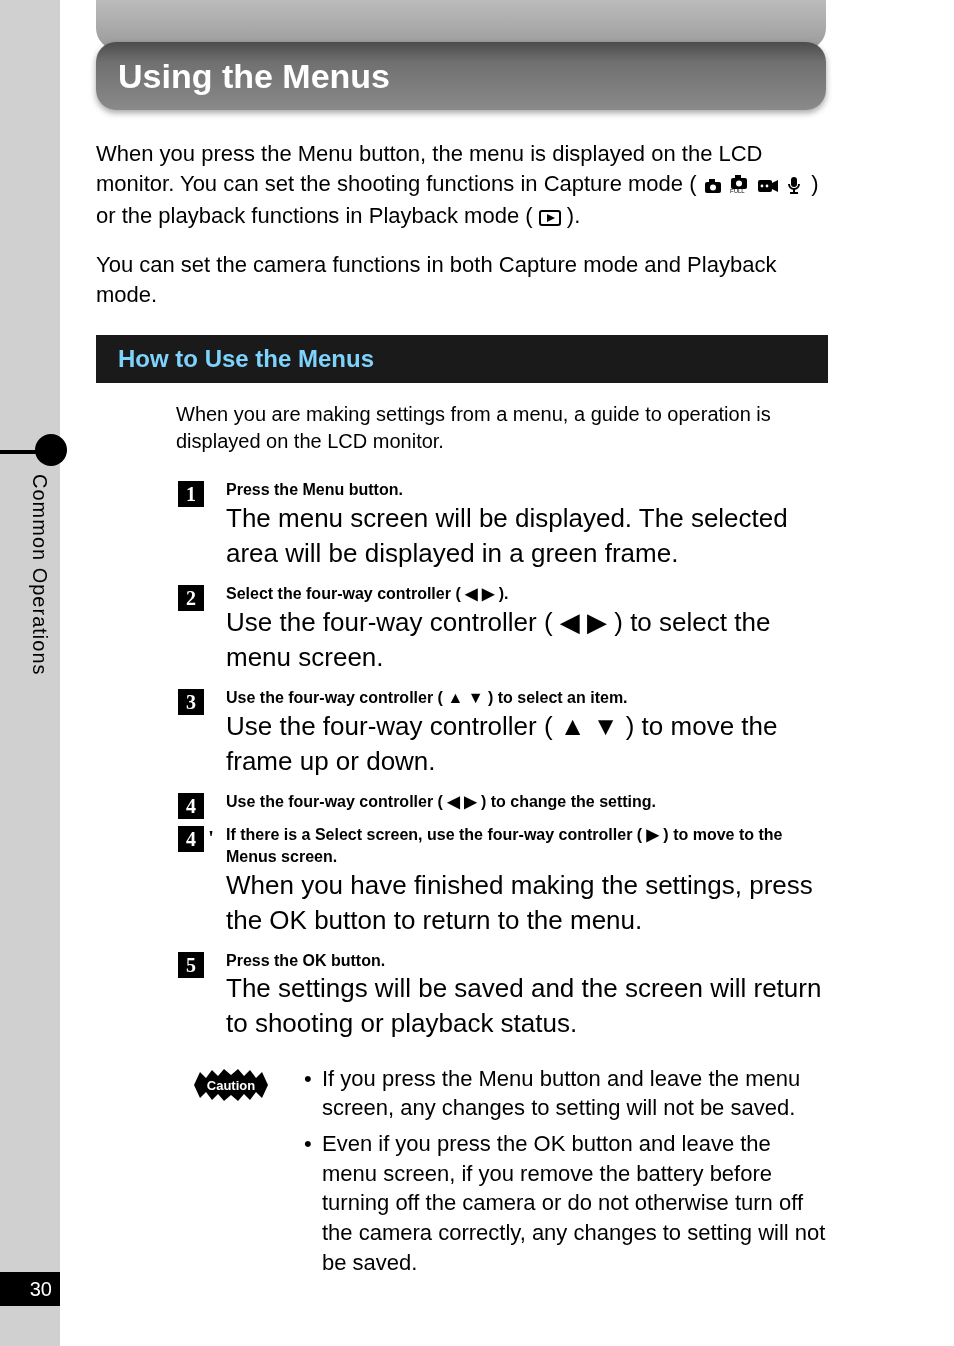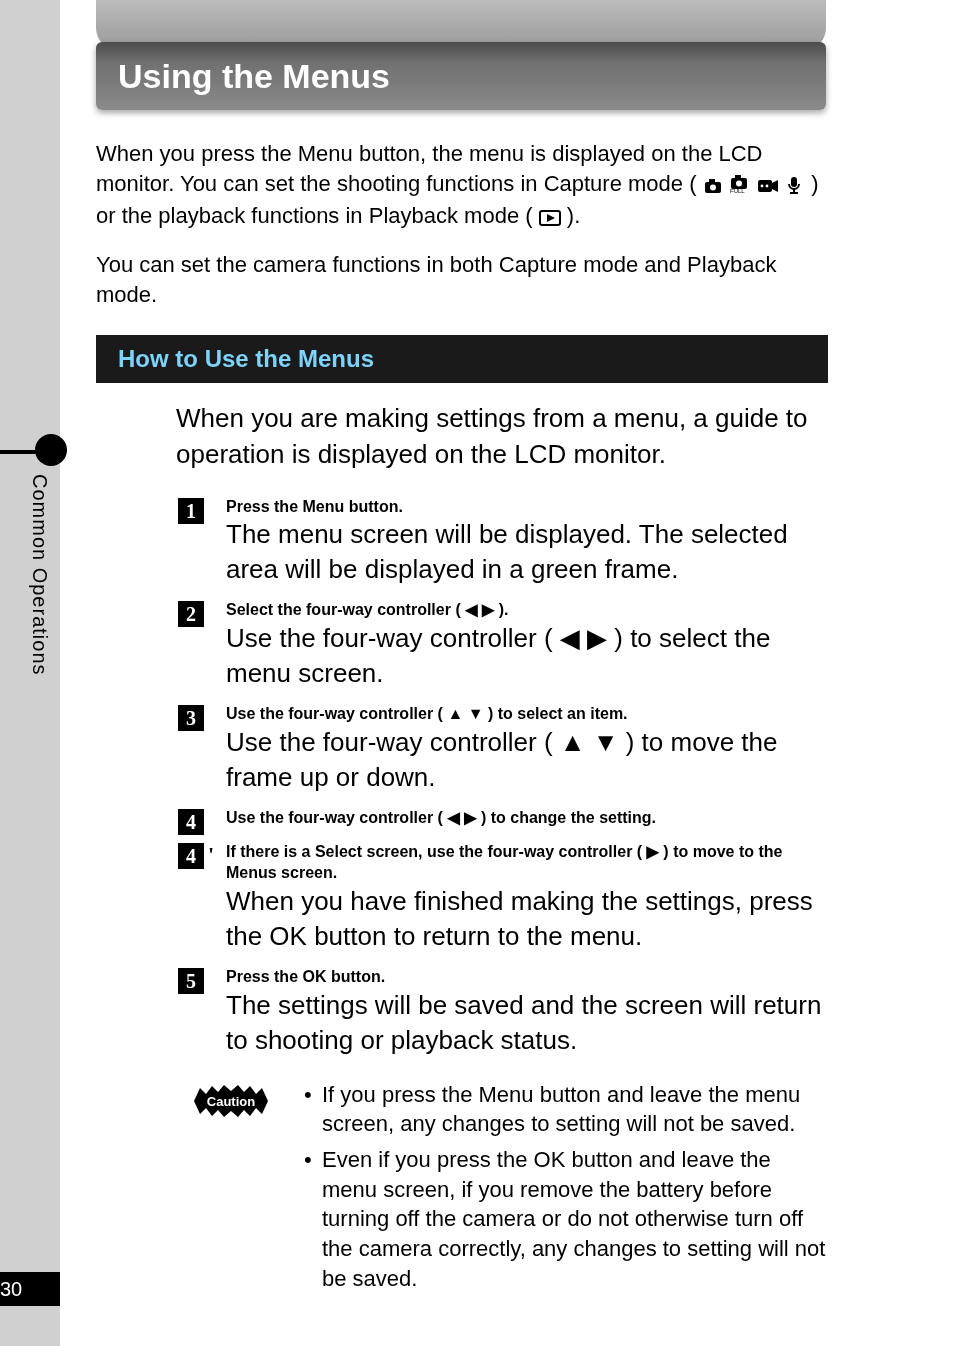--- a/index.html
+++ b/index.html
@@ -22,21 +22,21 @@
     width: 730px; height: 50px;
     background: linear-gradient(to bottom, #bcbcbc, #9a9a9a);
     border-bottom-left-radius: 22px;
     border-bottom-right-radius: 22px;
   }
   .page-band {
     position: absolute;
     left: 96px; top: 42px;
     width: 730px; height: 68px;
     background: linear-gradient(to bottom, #4c4c4c 0%, #707070 30%, #8a8a8a 100%);
-    border-radius: 6px;
+    border-radius: 20px;
     color: #fff;
     display: flex;
     align-items: center;
     padding-left: 22px;
     font-size: 34px;
     font-weight: bold;
     box-shadow: 0 3px 6px rgba(0,0,0,0.35);
   }
   .content {
     position: absolute;
@@ -53,21 +53,21 @@
     background: #1a1a1a;
     color: #7dd3fc;
     font-size: 24px;
     font-weight: bold;
     padding: 10px 22px;
     margin-top: 26px;
     margin-bottom: 18px;
   }
   .indent {
     margin-left: 80px;
-    font-size: 26px;
+    font-size: 20px;
     line-height: 1.35;
   }
   .steps {
     margin-top: 24px;
   }
   .step {
     position: relative;
     margin-left: 130px;
     margin-bottom: 12px;
   }
@@ -162,20 +162,21 @@
     font-family: Arial, sans-serif;
     transform: rotate(0deg);
   }
   .page-num-box {
     position: absolute;
     left: 0; bottom: 40px;
     width: 60px; height: 34px;
     background: #000;
     color: #fff;
     font-size: 20px;
+    text-align: right;
     line-height: 34px;
     padding-right: 8px;
   }
   svg { overflow: visible; }
 </style>
 </head>
 <body>
 
 <div class="gray-strip"></div>
 

